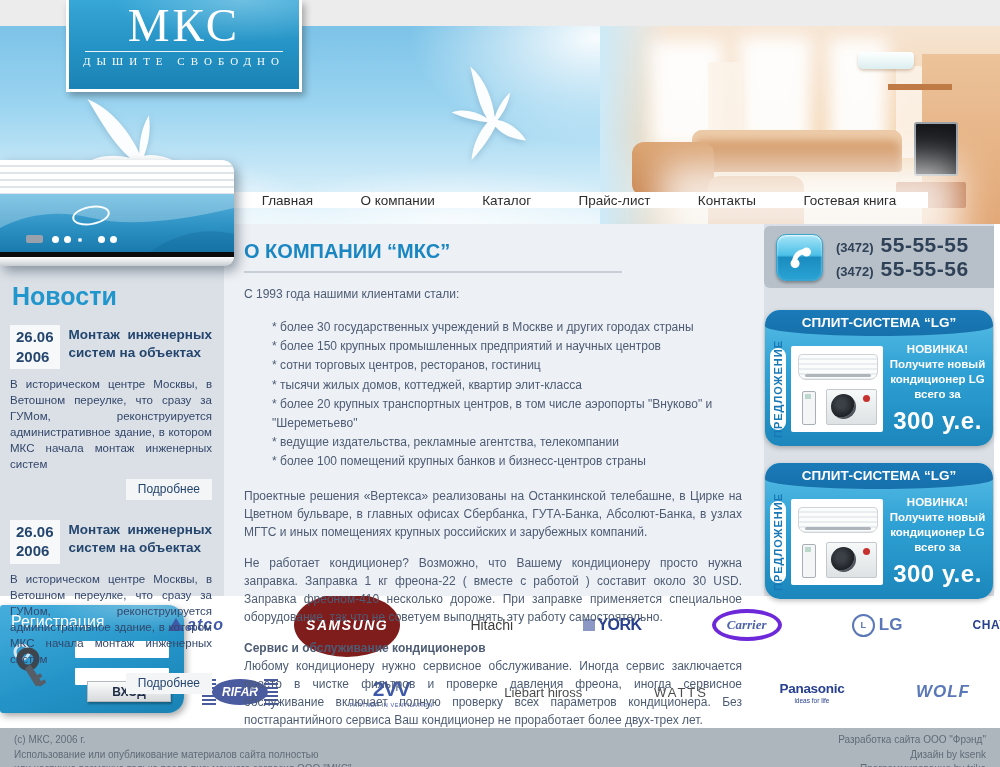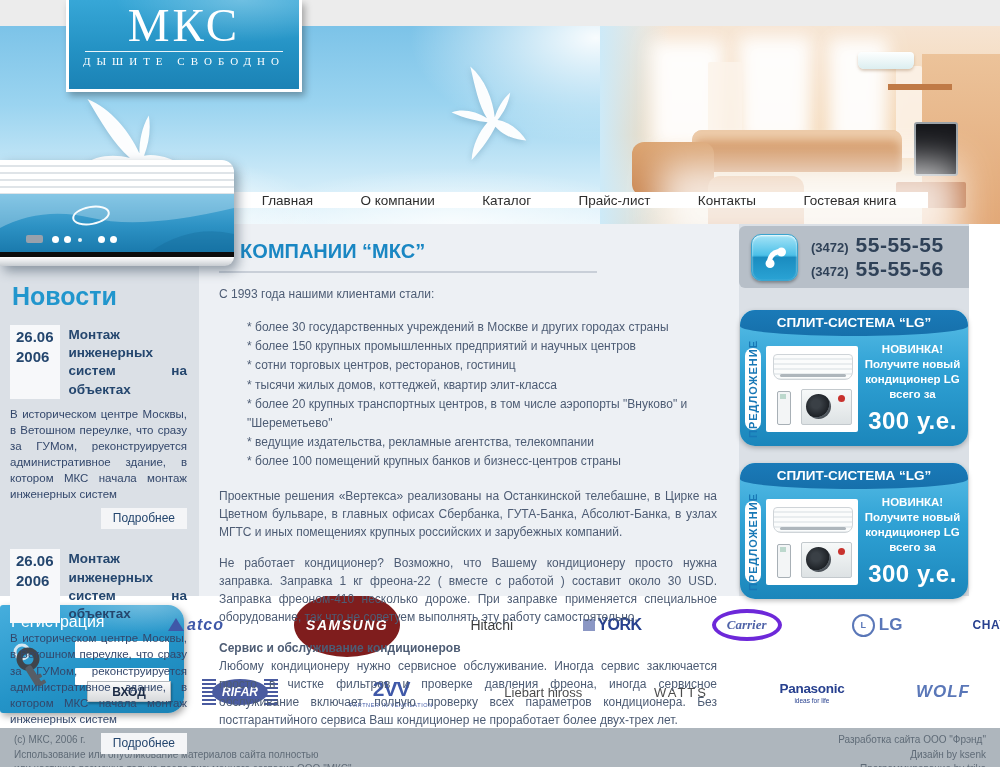--- a/index.html
+++ b/index.html
@@ -60,21 +60,21 @@
   .acDot.small{width:4px;height:4px;bottom:10px;opacity:.9;}
   .acStrip{height:5px;background:#0c0c0c;}
   .acLip{height:9px;background:linear-gradient(180deg,#ffffff,#c7ccd1);border-radius:0 0 14px 0;}
 
   .mainnav{position:absolute;left:230px;top:192px;width:698px;height:16px;background:#fff;z-index:8;
     display:flex;align-items:center;justify-content:space-around;padding:0 8px;box-sizing:border-box;}
   .mainnav .nav-item{font-size:13.5px;color:#2d2d2d;cursor:pointer;white-space:nowrap;}
 
   
   .content{display:flex;height:372px;position:relative;z-index:4;}
-  .colLeft{width:199px;background:#dbe0e6;box-sizing:border-box;padding:58px 12px 0 10px;}
+  .colLeft{width:224px;background:#dbe0e6;box-sizing:border-box;padding:58px 12px 0 10px;}
   .colMain{width:540px;background:#edf0f4;box-sizing:border-box;padding:16px 22px 0 20px;}
   .colRight{width:230px;background:#dbe0e6;box-sizing:border-box;position:relative;}
 
   .newsTitle{font-size:25px;font-weight:bold;color:#2196cd;margin:0 0 14px 2px;}
   .newsItem{margin-bottom:20px;}
   .newsHead{display:flex;margin-bottom:7px;}
   .newsDate{background:#f7f8fa;color:#24466e;font-weight:bold;font-size:15px;line-height:1.3;padding:2px 6px 3px;margin-right:9px;flex:none;}
   .newsHeadTitle{font-weight:bold;color:#24466e;font-size:13.5px;line-height:1.35;text-align:justify;flex:1;padding-top:1px;}
   .newsBody{font-size:11.5px;color:#33476b;text-align:justify;line-height:1.4;margin:0;}
   .newsMoreWrap{text-align:right;margin-top:6px;}

